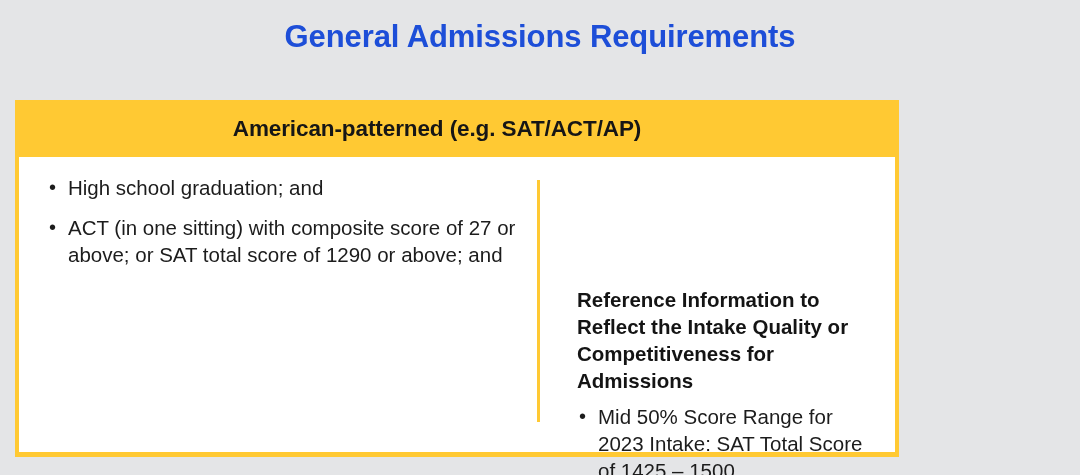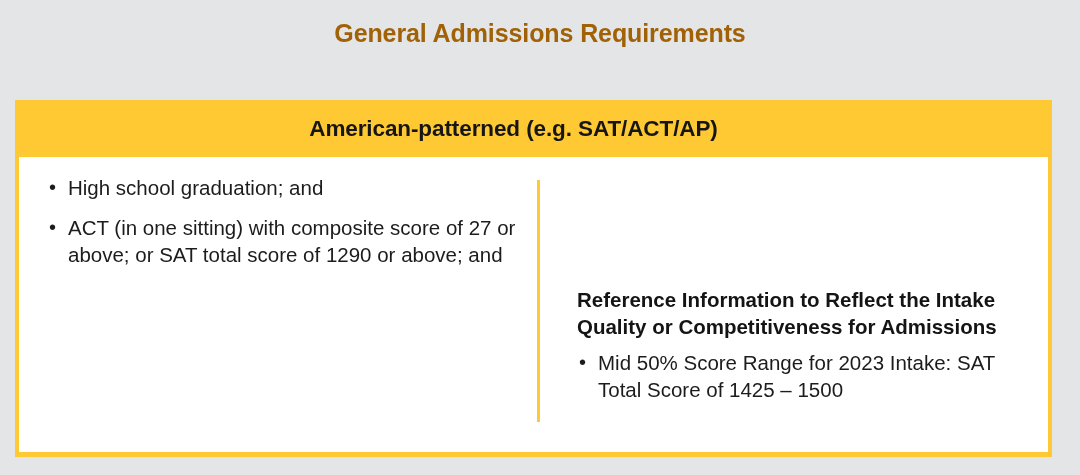--- a/index.html
+++ b/index.html
@@ -24,33 +24,33 @@
     height: 475px;
   }
 
   
   .page-title {
     position: absolute;
     left: 0;
     top: 18px;
     width: 1080px;
     text-align: center;
-    font-size: 25px;
+    font-size: 31px;
     font-weight: bold;
     letter-spacing: -0.1px;
-    color: #a16207;
+    color: #1d4ed8;
     line-height: 1.2;
   }
 
   
   .card {
     position: absolute;
     left: 15px;
     top: 100px;
-    width: 1037px;
+    width: 884px;
     height: 357px;
     background: #ffffff;
   }
 
   .card-header {
     height: 57px;
     background: #ffc933;
     display: flex;
     align-items: center;
     justify-content: center;

